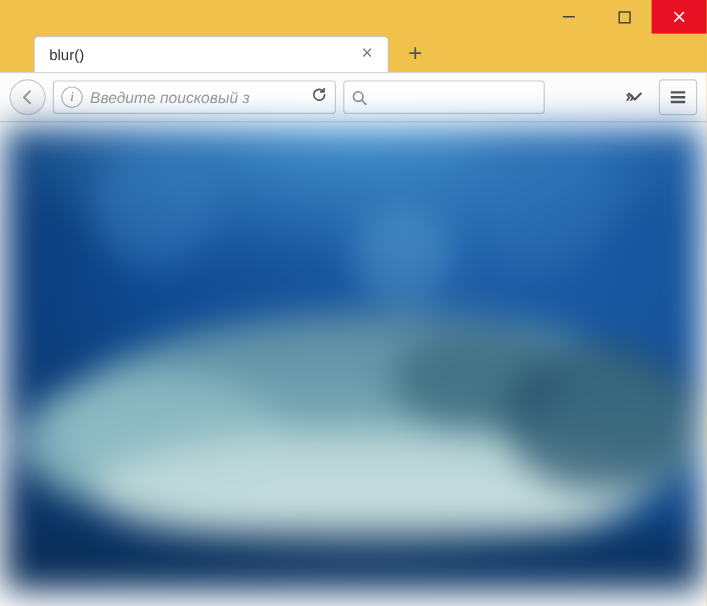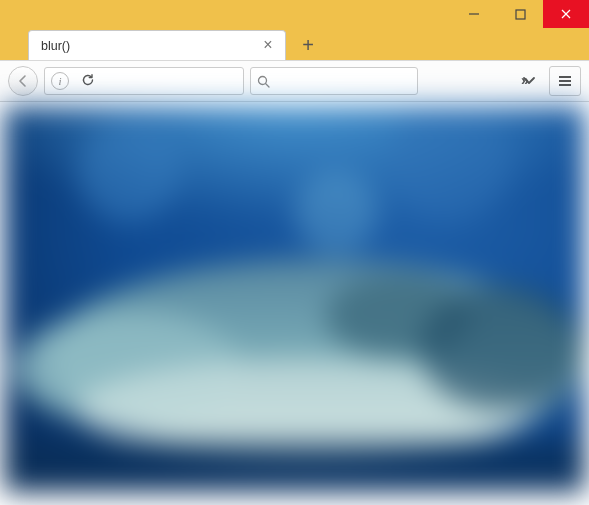--- a/index.html
+++ b/index.html
@@ -32,21 +32,21 @@
     padding-left: 28px;
     gap: 8px;
     background: #f0c14b;
   }
   .tab {
     background: #fff;
     border: 1px solid #c9c9c9;
     border-bottom: none;
     border-radius: 4px 4px 0 0;
     height: 30px;
-    width: 258px;
+    width: 296px;
     display: flex;
     align-items: center;
     padding: 0 8px 0 12px;
     font-size: 12.5px;
     color: #333;
     position: relative;
   }
   .tab .label { flex: 1; overflow: hidden; white-space: nowrap; text-overflow: ellipsis; }
   .tab .tabclose { color: #777; font-size: 16px; width: 18px; height:18px; line-height:16px; text-align:center; }
   .newtab {
@@ -156,20 +156,21 @@
 </div>
 
 <div class="toolbar">
   <div class="navbtn">
     <svg width="14" height="14" viewBox="0 0 14 14">
         <path d="M9 2 L4 7 L9 12" fill="none" stroke="currentColor" stroke-width="1.6" stroke-linecap="round" stroke-linejoin="round"></path>
       </svg>
   </div>
   <div class="urlbar">
     <span class="info">i</span>
+    <input type="text" placeholder="Введите поисковый з" style="">
     <span class="reload">
       <svg width="14" height="14" viewBox="0 0 14 14">
           <path d="M11.5 7a4.5 4.5 0 1 1-1.3-3.2" fill="none" stroke="currentColor" stroke-width="1.4" stroke-linecap="round"></path>
           <path d="M11 1.8 L11 4.5 L8.3 4.5" fill="none" stroke="currentColor" stroke-width="1.4" stroke-linecap="round" stroke-linejoin="round"></path>
         </svg>
     </span>
   </div>
   <div class="searchbar">
     <span class="sicon">
       <svg width="13" height="13" viewBox="0 0 13 13">

